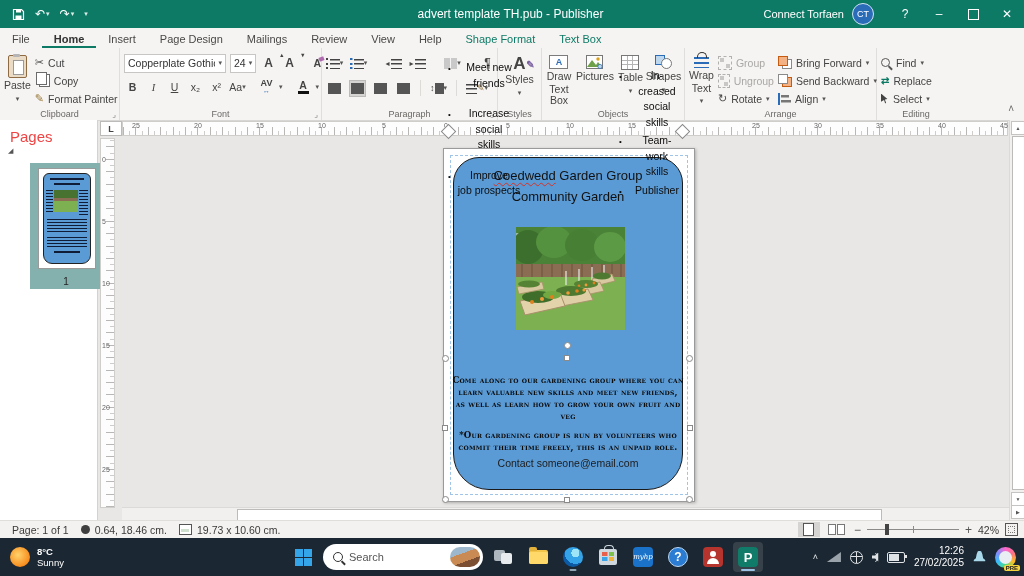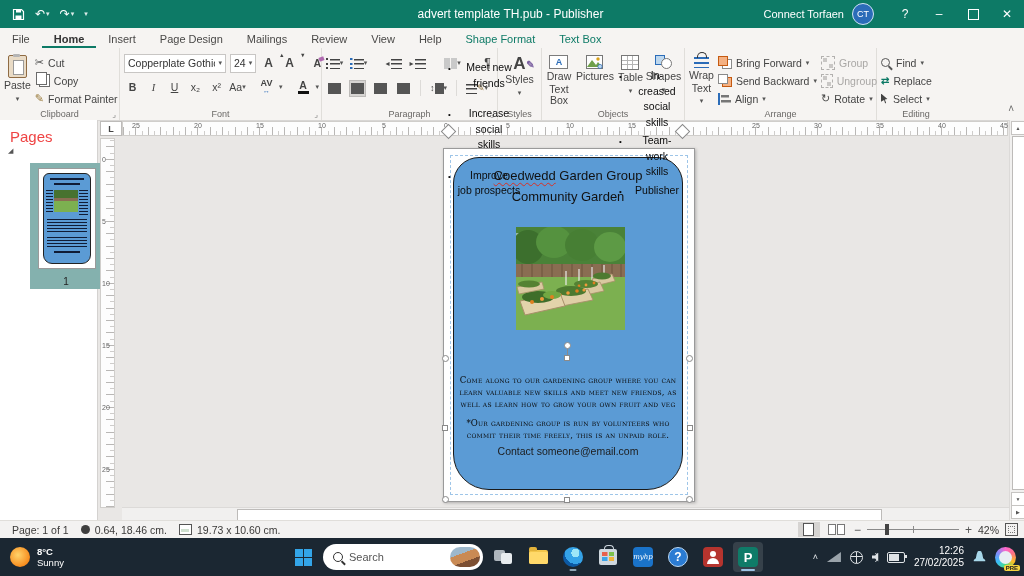--- a/index.html
+++ b/index.html
@@ -173,21 +173,21 @@
   .blist .dot{position:absolute;font-size:8px;top:1px;}
   .blist .blines div{white-space:nowrap;}
   .blist-left{left:457px;top:60px;width:64px;}
   .blist-left li{margin-bottom:15px;}
   .blist-left .dot{left:-9px;}
   .blist-right{left:628px;top:68px;width:58px;}
   .blist-right li{margin-bottom:3px;}
   .blist-right .dot{left:-9px;}
   .photo{position:absolute;left:516px;top:227px;width:109px;height:103px;}
   .flyer-lower{position:absolute;left:452px;top:374px;width:232px;text-align:center;color:#0a0a0a;}
-  .caps{font-family:"DejaVu Serif","Liberation Serif",serif;font-variant:small-caps;font-weight:400;
+  .caps{font-family:"DejaVu Serif","Liberation Serif",serif;font-variant:small-caps;font-weight:700;
         font-size:8.6px;line-height:12px;letter-spacing:.2px;margin:0;}
   .caps2{margin-top:7px;}
   .contact{font-size:10.5px;margin-top:4px;color:#1c1c1c;}
 
   
   .hnd{position:absolute;background:#fff;border:1px solid #8a8a8a;box-sizing:border-box;}
   .hnd.c{width:7px;height:7px;border-radius:50%;}
   .hnd.s{width:6px;height:6px;}
   .rot-stem{position:absolute;left:567px;top:349px;width:1px;height:9px;background:#8a8a8a;}
 
@@ -492,49 +492,49 @@
       </div>
       <div class="glabel">Objects</div>
     </div>
 
     <div class="rgroup" style="width:192px">
       <div class="bigbtn" style="width:32px">
         <span class="ic-wrap"></span>
         <span>Wrap</span>
         <span><span>Text</span> <span class="car">▾</span></span>
       </div>
-      <div class="smcol" style="width:104px">
-        <div class="smbtn">
-            <span class="ic-bf"></span>
-            <span>Bring Forward</span>
-            <span class="car">▾</span>
-          </div>
-        <div class="smbtn">
-            <span class="ic-sb"></span>
-            <span>Send Backward</span>
-            <span class="car">▾</span>
-          </div>
-        <div class="smbtn">
-            <span class="ic-alg"></span>
-            <span>Align</span>
-            <span class="car">▾</span>
-          </div>
-      </div>
       <div class="smcol" style="width:56px">
         <div class="smbtn dis">
             <span class="ic-grp"></span>
             <span>Group</span>
           </div>
         <div class="smbtn dis">
             <span class="ic-grp"></span>
             <span>Ungroup</span>
           </div>
         <div class="smbtn">
             <span class="ic-rot">↻</span>
             <span>Rotate</span>
+            <span class="car">▾</span>
+          </div>
+      </div>
+      <div class="smcol" style="width:104px">
+        <div class="smbtn">
+            <span class="ic-bf"></span>
+            <span>Bring Forward</span>
+            <span class="car">▾</span>
+          </div>
+        <div class="smbtn">
+            <span class="ic-sb"></span>
+            <span>Send Backward</span>
+            <span class="car">▾</span>
+          </div>
+        <div class="smbtn">
+            <span class="ic-alg"></span>
+            <span>Align</span>
             <span class="car">▾</span>
           </div>
       </div>
       <div class="glabel">Arrange</div>
     </div>
 
     <div class="rgroup" style="width:78px;border-right:none">
       <div class="smcol">
         <div class="smbtn">
             <span class="ic-find"></span>

